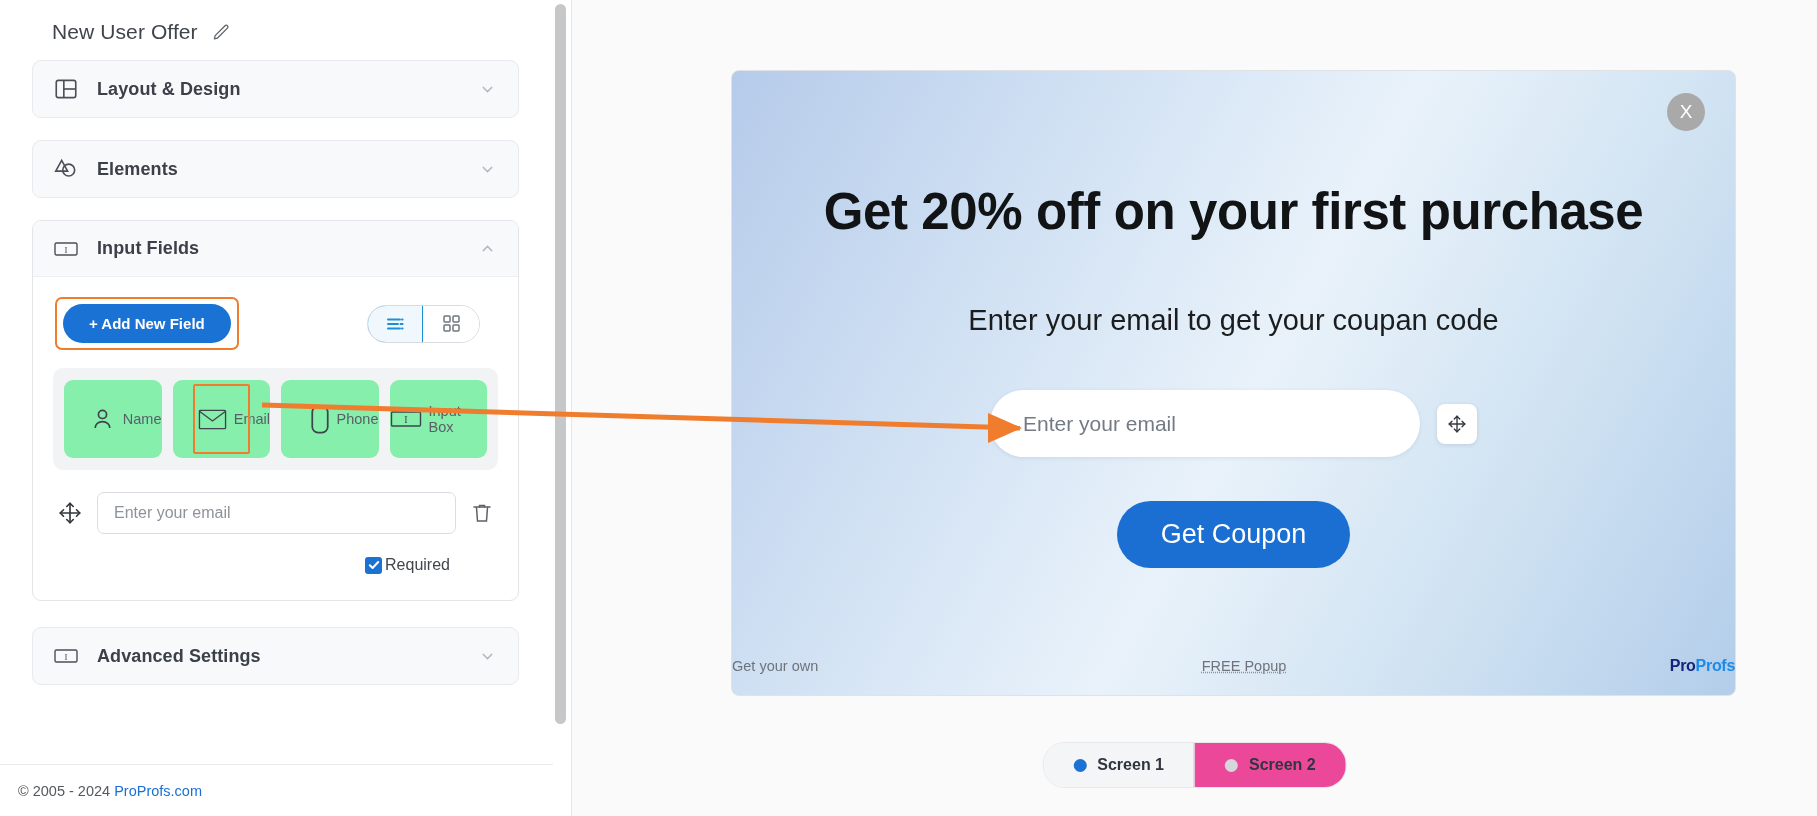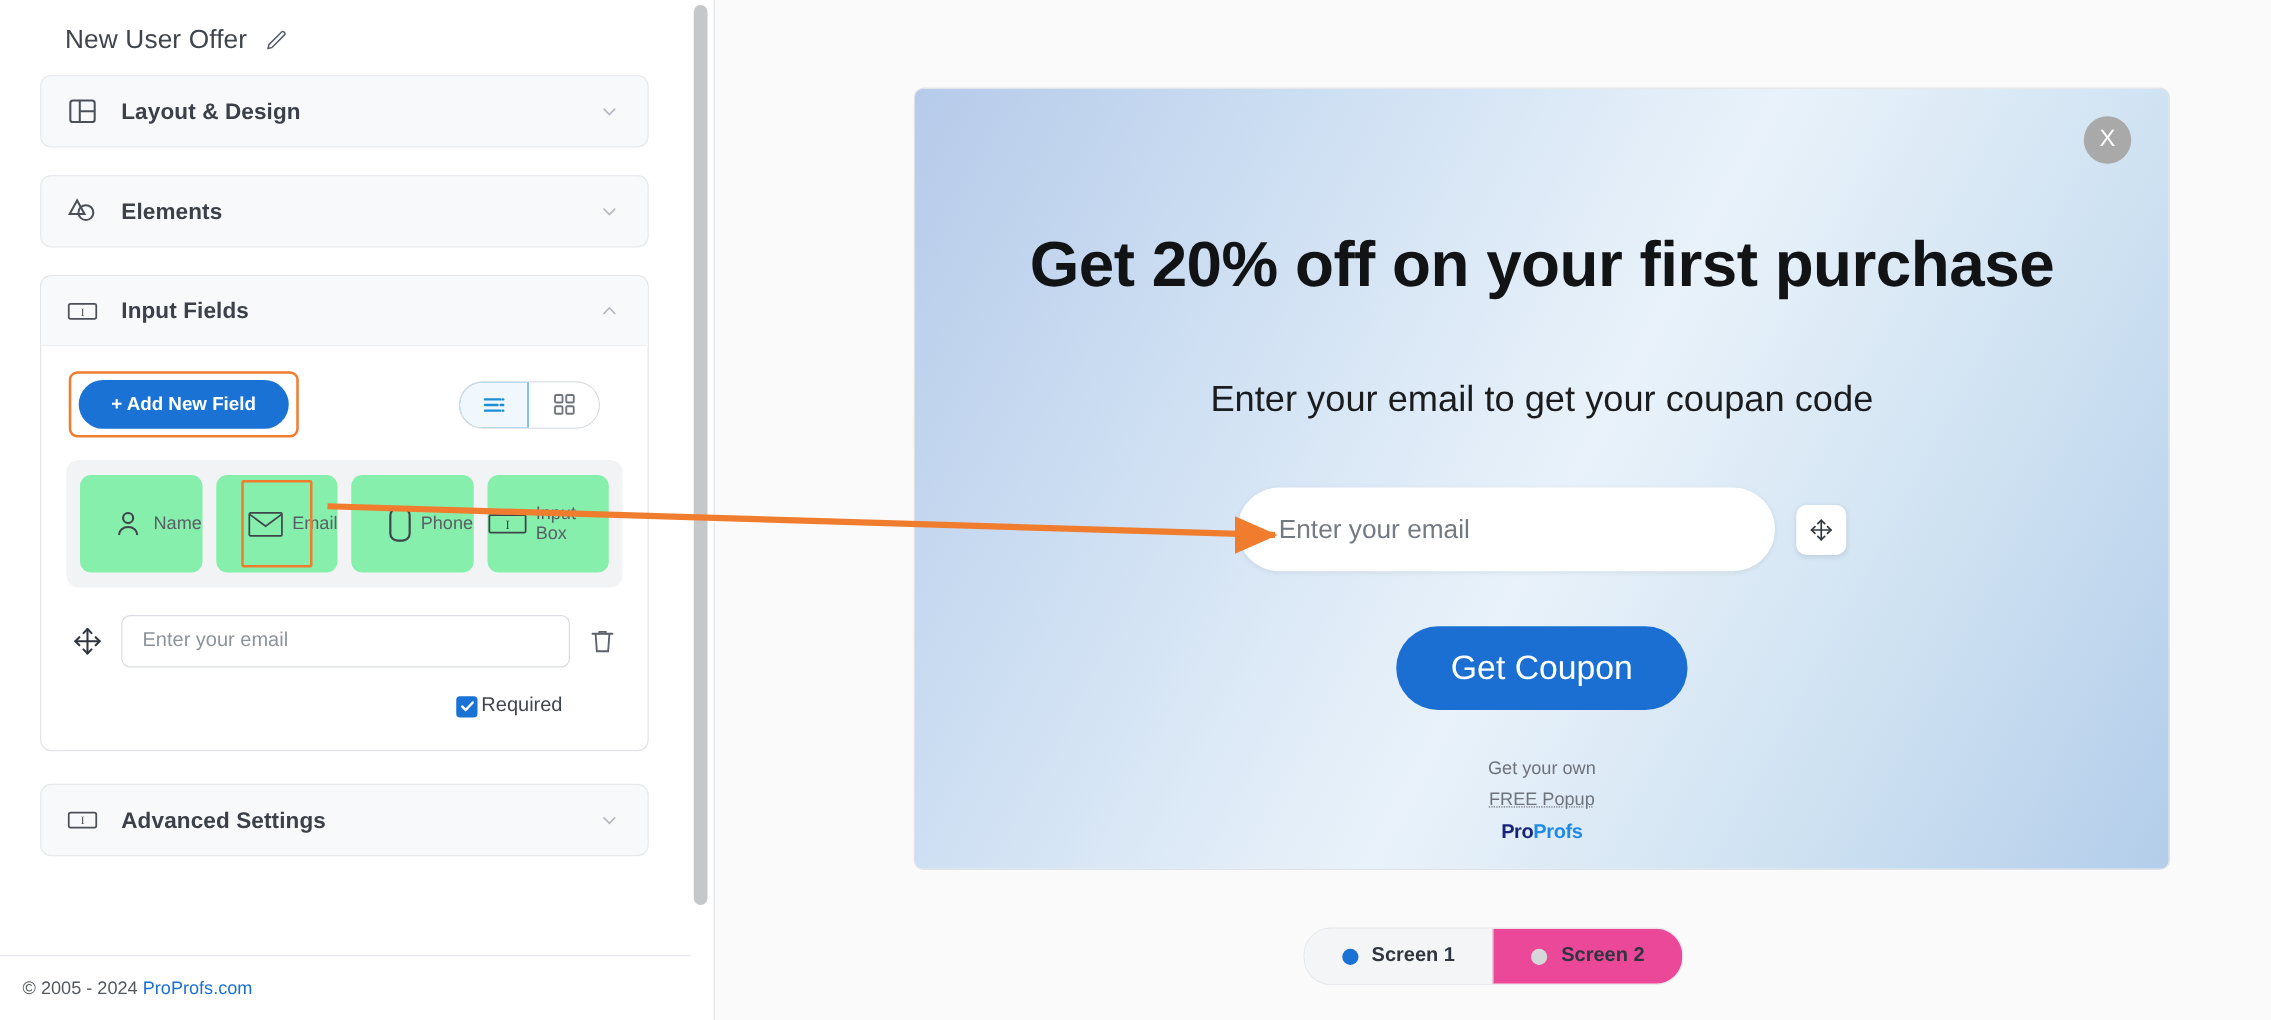--- a/index.html
+++ b/index.html
@@ -323,21 +323,20 @@
   .brand {
     position: absolute;
     bottom: 20px;
     left: 0; right: 0;
     display: flex;
     align-items: center;
     justify-content: space-between;
     gap: 9px;
     font-size: 14.5px;
     color: #6e737b;
-    flex-direction: column;
   }
   .brand .free { text-decoration: underline dotted #8b9099; }
   .brand .logo { font-weight: bold; font-size: 16px; letter-spacing: -.3px; }
   .brand .logo .a { color: #17227a; }
   .brand .logo .b { color: #1e8ae8; }
 
   
   .screens {
     position: absolute;
     bottom: 28px;

